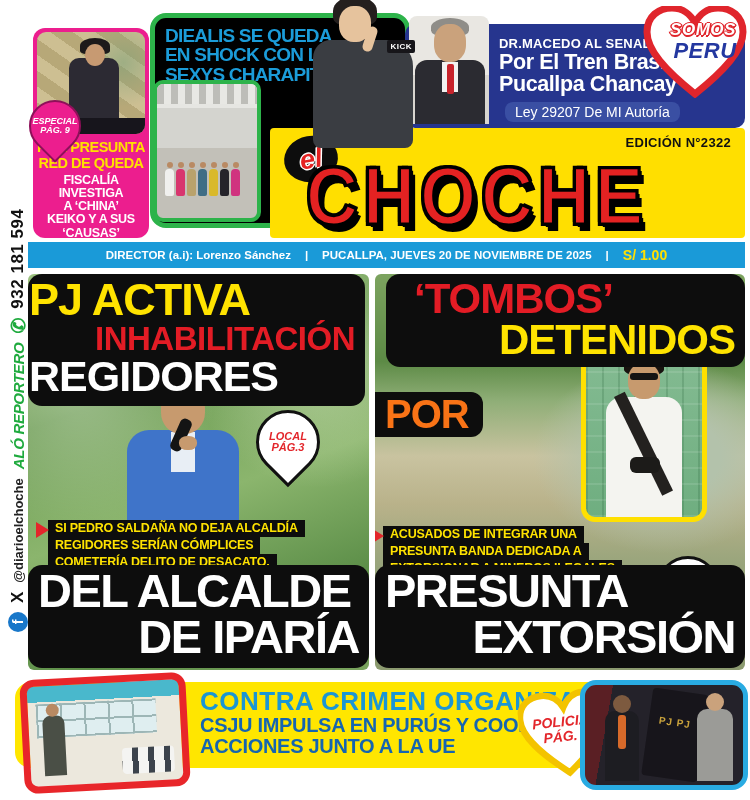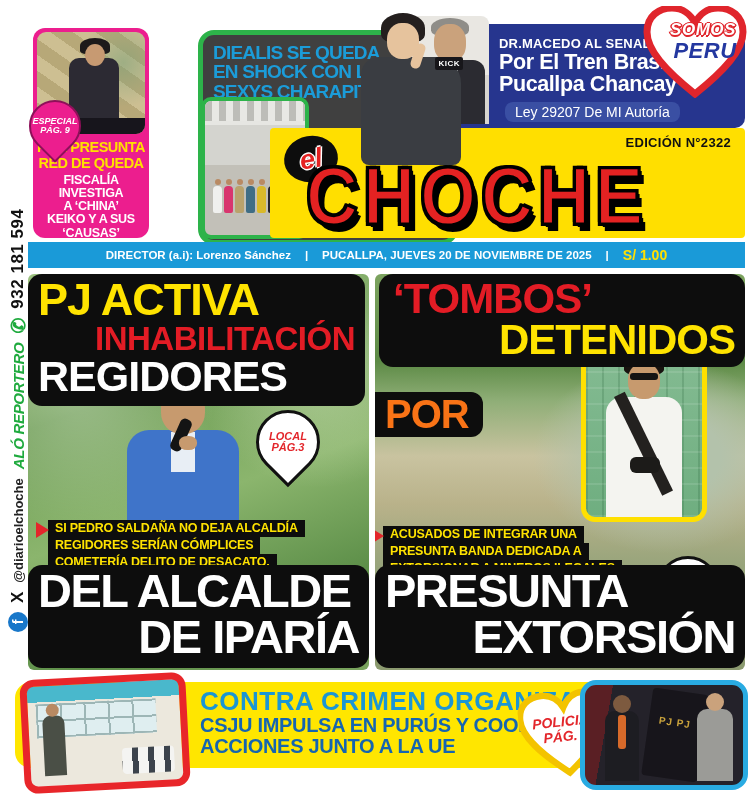--- a/index.html
+++ b/index.html
@@ -31,21 +31,21 @@
   .pin-pink{left:-4px;top:72px;width:48px;height:48px;background:#ec1e8e;border:2px solid #8d1059;
     border-radius:50% 50% 50% 0;transform:rotate(-45deg);display:flex;align-items:center;justify-content:center;z-index:3;}
   .pin-pink .pin-in{transform:rotate(45deg);color:#fff;font-weight:bold;font-style:italic;font-size:9px;
     line-height:1.05;text-align:center;}
   .keiko-kicker{position:absolute;left:0;right:0;top:112px;text-align:center;color:#ffe000;font-weight:bold;
     font-size:14.5px;line-height:1.08;letter-spacing:-0.5px;}
   .keiko-body{position:absolute;left:0;right:0;top:146px;text-align:center;color:#fff;font-weight:bold;
     font-size:12.5px;line-height:1.05;letter-spacing:-0.3px;}
 
   
-  .diealis{left:150px;top:30px;width:250px;height:205px;background:#404040;border:5px solid #2db34a;border-radius:16px;margin-left:48px;}
+  .diealis{left:150px;top:13px;width:250px;height:205px;background:#000000;border:5px solid #2db34a;border-radius:16px;}
   .diealis-h{position:absolute;left:10px;top:8px;color:#1b9cd9;font-weight:bold;font-size:19px;
     line-height:1.02;letter-spacing:-0.8px;}
   .women-photo{position:absolute;left:-2px;top:62px;width:100px;height:134px;border:4px solid #2db34a;border-radius:10px;
     overflow:hidden;background:linear-gradient(180deg,#e6e6e2 0 18%,#d4d4cf 18% 48%,#c2c0b8 48% 100%);}
   .ceiling{position:absolute;left:0;top:0;width:100%;height:20px;
     background:repeating-linear-gradient(90deg,#bdbdb8 0 7px,#e8e8e4 7px 14px);}
   .fig{position:absolute;bottom:22px;width:9px;height:27px;border-radius:4px 4px 2px 2px;}
   .fig::before{content:'';position:absolute;top:-7px;left:1.5px;width:6px;height:6px;border-radius:50%;background:#b98a63;}
   .guy{position:absolute;right:-12px;top:-22px;width:110px;height:152px;z-index:4;}
   .guy-hair{position:absolute;left:26px;top:0;width:44px;height:30px;background:#241f1e;border-radius:50% 50% 30% 30%;}
@@ -98,22 +98,22 @@
   .col-left{left:28px;width:341px;
     background:
       radial-gradient(circle at 15% 30%,rgba(255,255,255,.30),transparent 34%),
       radial-gradient(circle at 85% 22%,rgba(235,245,215,.45),transparent 30%),
       linear-gradient(160deg,#9cc27e 0%,#6f9e56 30%,#8bb56d 55%,#5d8f49 80%,#7aa45e 100%);}
   .col-right{left:375px;width:370px;
     background:
       radial-gradient(ellipse at 78% 46%,#b3c2ab 0 14%,transparent 32%),
       linear-gradient(180deg,#7ca35f 0%,#5c8a45 22%,#8fae77 32%,#c9c3a0 46%,#b9b28a 58%,#97a47b 74%,#8b9a6f 100%);}
   .blk{background:#0d0d0d;border-radius:14px;}
-  .h-top-left{position:absolute;left:0;top:0;right:4px;padding:4px 10px 8px 10px;}
-  .h-top-right{position:absolute;left:4px;top:0;right:0;padding:4px 10px 6px 8px;}
+  .h-top-left{position:absolute;left:0;top:0;right:4px;padding:4px 10px 8px 1px;}
+  .h-top-right{position:absolute;left:11px;top:0;right:0;padding:4px 10px 6px 22px;}
   .hl1{color:#ffe300;font-weight:bold;font-size:45px;line-height:0.98;letter-spacing:-1px;}
   .hl2{color:#e31c25;font-weight:bold;font-size:33px;line-height:1.0;text-align:right;letter-spacing:-0.5px;}
   .hl3{color:#fff;font-weight:bold;font-size:43px;line-height:1.0;letter-spacing:-1px;}
   .hr1{color:#e31c25;font-weight:bold;font-size:42px;line-height:0.98;letter-spacing:-1px;padding-left:6px;}
   .hr2{color:#ffe300;font-weight:bold;font-size:42px;line-height:1.0;text-align:right;letter-spacing:-1px;}
   .por-chip{position:absolute;left:0;top:118px;background:#0d0d0d;border-radius:0 12px 12px 0;color:#f97316;
     font-weight:bold;font-size:40px;padding:0 14px 0 10px;letter-spacing:-1px;}
 
   .mayor{position:absolute;left:55px;top:104px;width:200px;height:190px;}
   .mayor-hair{position:absolute;left:74px;top:0;width:52px;height:26px;background:#2a211c;border-radius:50% 50% 30% 30%;}

